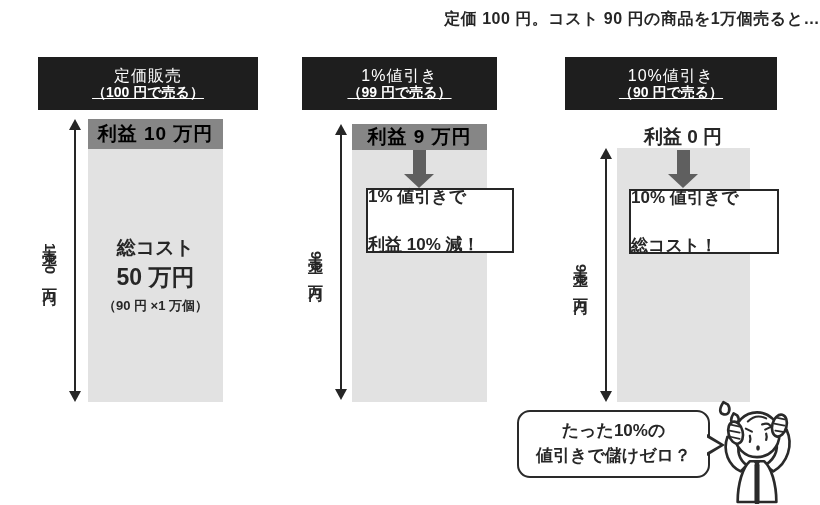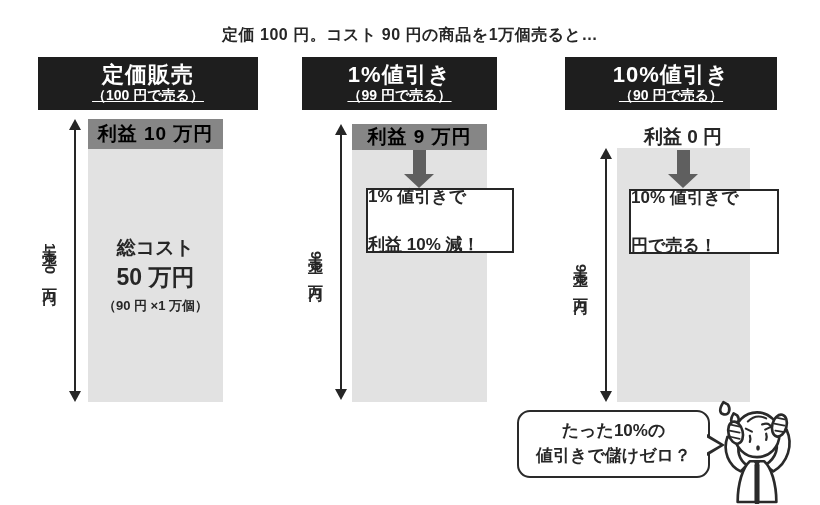--- a/index.html
+++ b/index.html
@@ -2,30 +2,30 @@
 <html><head>
 <meta charset="utf-8">
 <style>
   * { margin:0; padding:0; box-sizing:border-box; }
   body { background:#ffffff; }
   .canvas{
     position:relative; width:820px; height:505px; background:#ffffff;
     font-family:"Liberation Sans", sans-serif; color:#262626; overflow:hidden;
   }
   .title{
-    position:absolute; left:0; top:9px; width:820px; text-align:center;
-    font-size:16px; font-weight:700; letter-spacing:.5px;margin-top:16px;
+    position:absolute; left:0; top:9px; width:820px; text-align:right;
+    font-size:16px; font-weight:700; letter-spacing:.5px;
   }
   
   .colhead{
     position:absolute; height:53px; background:#1e1e1e; color:#ffffff;
     display:flex; flex-direction:column; align-items:center; justify-content:center;
     line-height:1.12;
   }
-  .colhead .l1{ font-size:22px; font-weight:700; letter-spacing:1px; }
+  .colhead .l1{ font-size:16px; font-weight:400; letter-spacing:1px; }
   .colhead .l2{ font-size:14px; font-weight:700;text-decoration:underline; }
   
   .bar{ position:absolute; background:#e2e2e2; }
   .band{
     position:absolute; left:0; top:0; width:100%; background:#868686; color:#000000;
     display:flex; align-items:center; justify-content:center;
     font-size:19px; font-weight:700; letter-spacing:1px; white-space:nowrap;
   }
   .costblock{
     position:absolute; width:135px; text-align:center; line-height:1.25;
@@ -143,21 +143,21 @@
 
   <div class="bar" style="left:617px; top:148px; width:133px; height:254px;"></div>
 
   <div class="fatarrow" style="left:668px; top:150px;">
     <span class="shaft"></span>
     <span class="head"></span>
   </div>
 
   <div class="callout" style="left:629px; top:189px; width:150px; height:65px;">
     <div>10% 値引きで</div>
-    <div>円で売る！</div>
+    <div>総コスト！</div>
   </div>
 
   <div class="bubble">
     <div>たった10%の</div>
     <div>値引きで儲けゼロ？</div>
     <span class="tail-b"></span>
     <span class="tail-f"></span>
   </div>
 
   <svg class="char-svg" viewBox="0 0 100 108" fill="none" stroke="#2a2a2a" stroke-width="2.6" stroke-linecap="round" stroke-linejoin="round">

